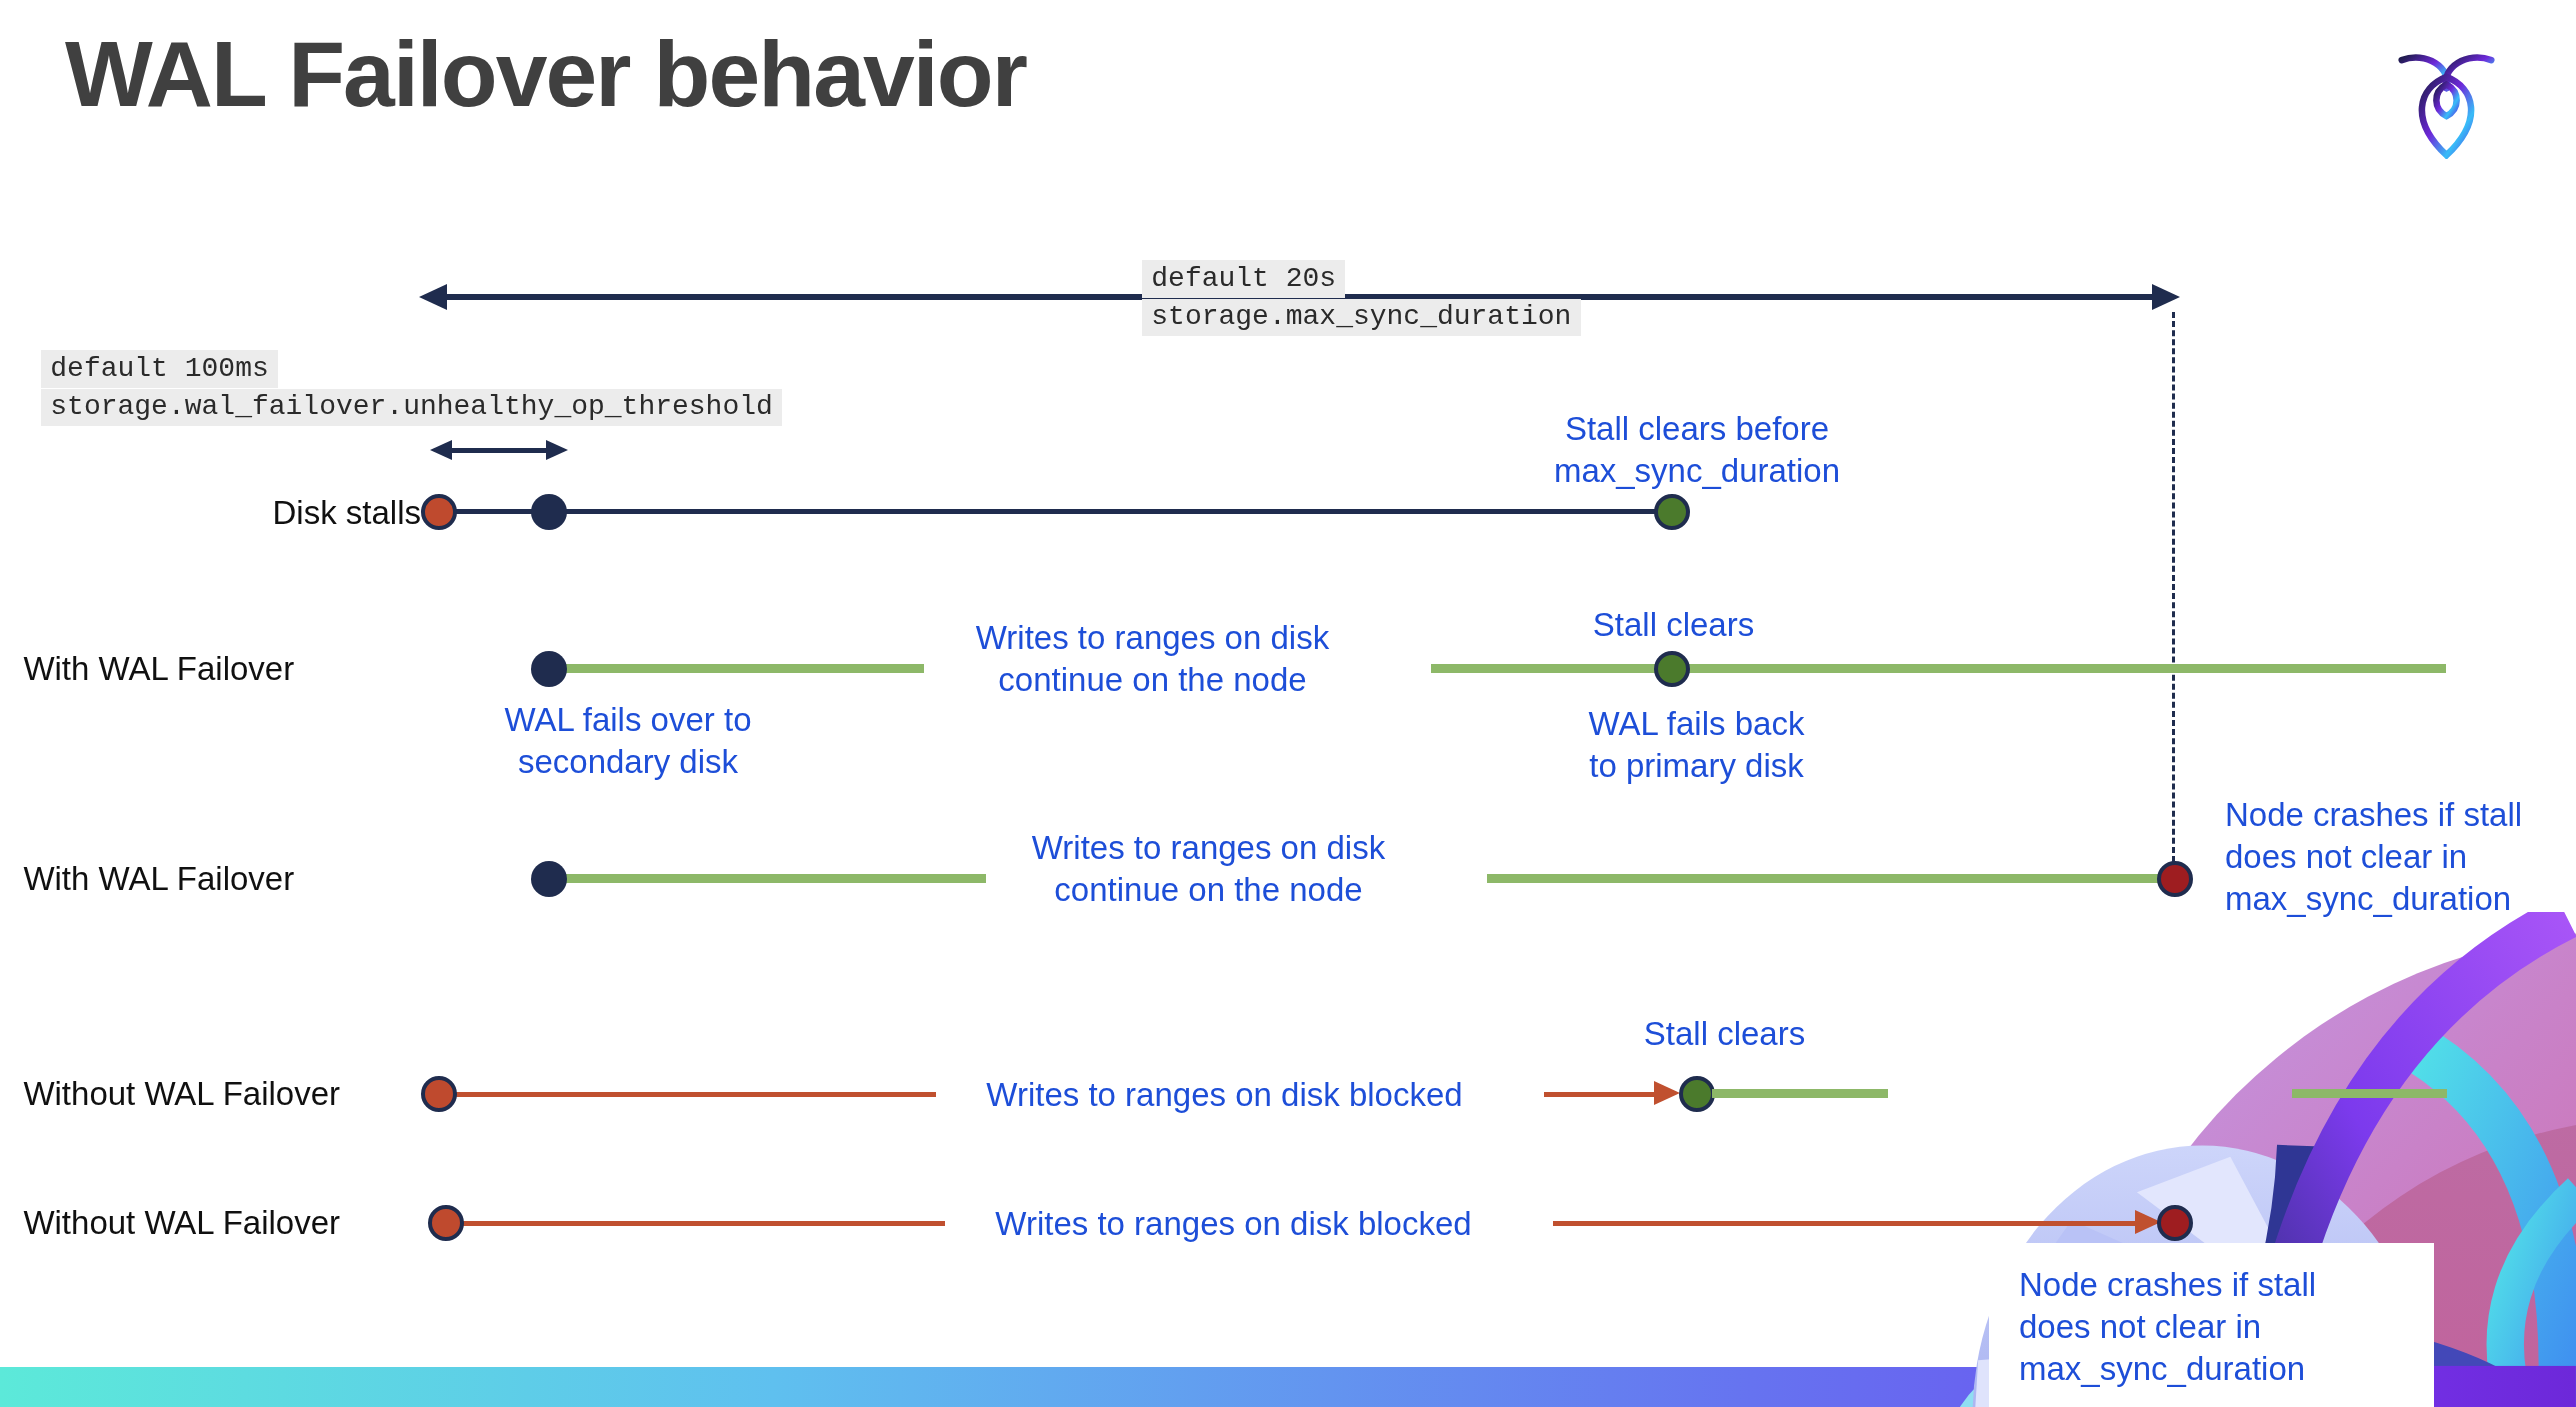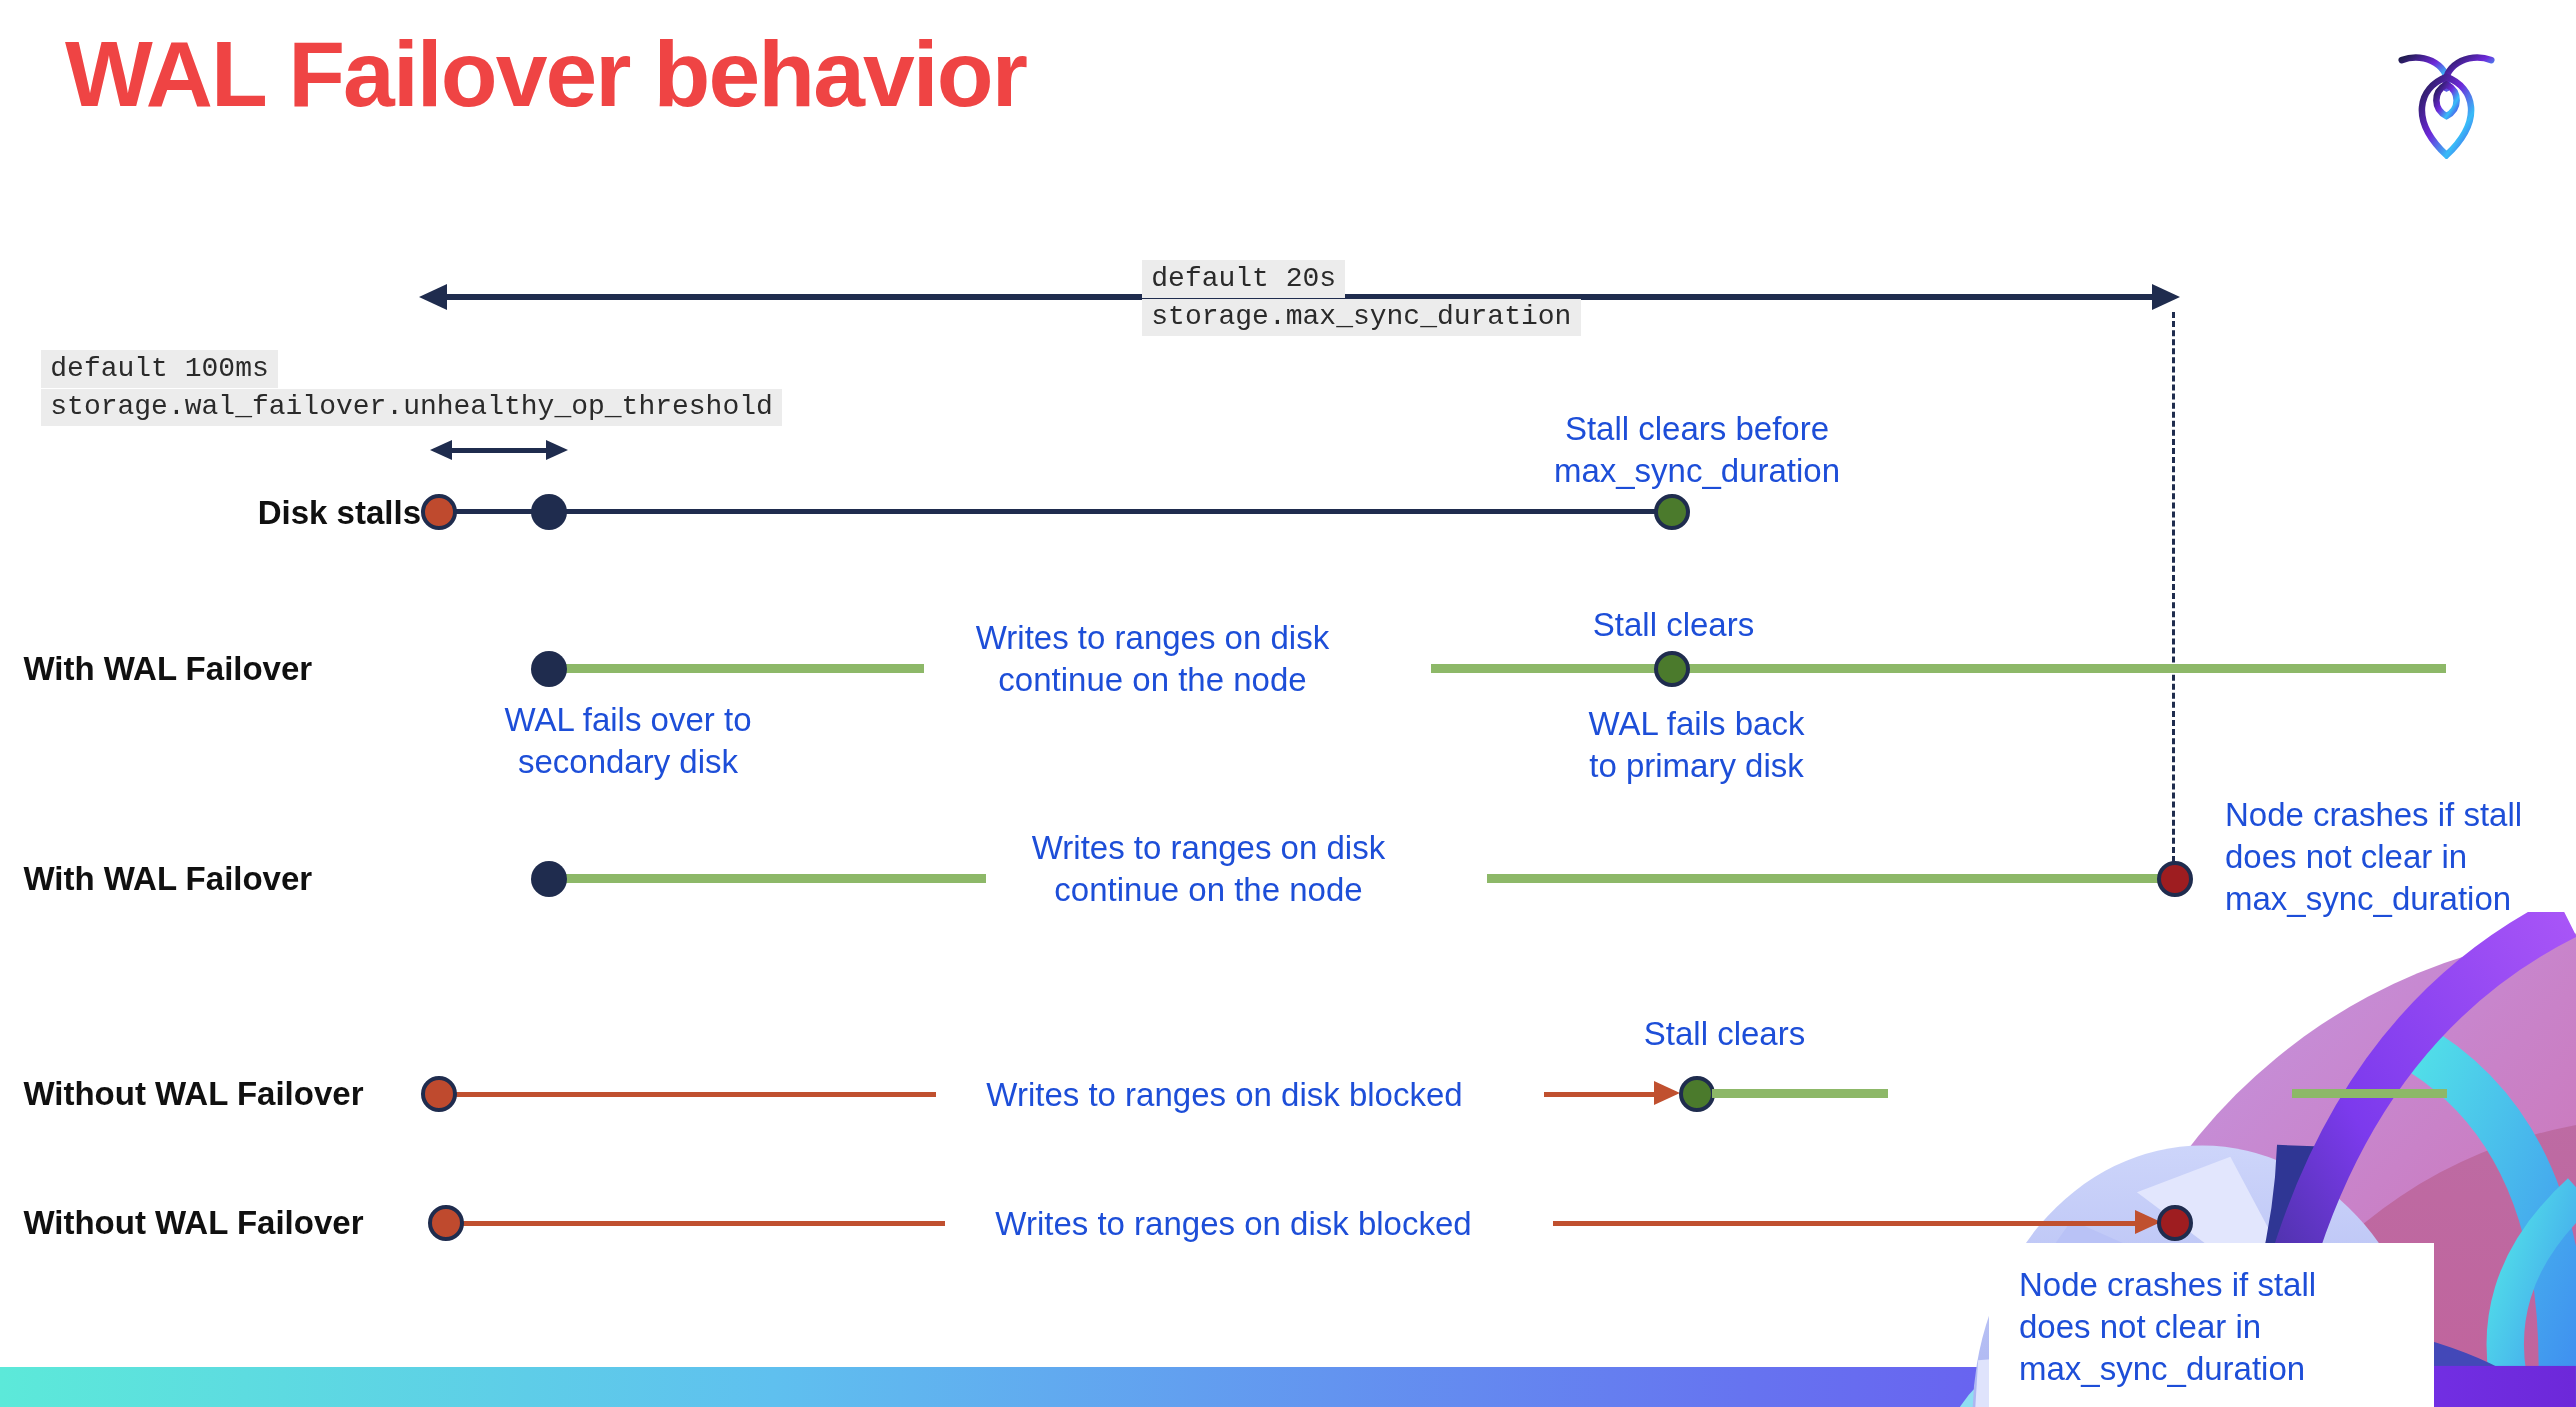--- a/index.html
+++ b/index.html
@@ -2,21 +2,21 @@
 <html style="font-size:15px"><head>
 <meta charset="utf-8">
 <style>
   html,body{margin:0;padding:0;background:#fff;}
   #slide{
     position:relative;width:2576px;height:1408px;overflow:hidden;background:#ffffff;
     font-family:"Liberation Sans", sans-serif;color:#111;
   }
   .abs{position:absolute;}
   
-  #title{left:65px;top:20.6px;font-size:93px;font-weight:bold;letter-spacing:-1.9px;color:#ef4444;}
+  #title{left:65px;top:20.6px;font-size:93px;font-weight:bold;letter-spacing:-1.9px;color:#404040;}
   
   .mono-label{font-family:"Liberation Mono", monospace;font-size:28px;line-height:32px;color:#2a2a2a;
     background:#ececec;padding:2.8px 9.3px;display:inline-block;white-space:nowrap;}
   .mono-stack{display:flex;flex-direction:column;align-items:flex-start;gap:1px;}
   
   .line-navy{height:4.7px;background:#1f2c4e;}
   .line-green{height:9.3px;background:#8db868;}
   .line-red{height:4.7px;background:#c0502f;}
   .dash-v{width:0;border-left:3.7px dashed #1f2c4e;}
   
@@ -28,21 +28,21 @@
   
   .ah{width:0;height:0;}
   .ah-left{border-top:13px solid transparent;border-bottom:13px solid transparent;border-right:28px solid #1f2c4e;}
   .ah-right{border-top:13px solid transparent;border-bottom:13px solid transparent;border-left:28px solid #1f2c4e;}
   .ah-left-sm{border-top:10.3px solid transparent;border-bottom:10.3px solid transparent;border-right:22.4px solid #1f2c4e;}
   .ah-right-sm{border-top:10.3px solid transparent;border-bottom:10.3px solid transparent;border-left:22.4px solid #1f2c4e;}
   .ah-right-red{border-top:12px solid transparent;border-bottom:12px solid transparent;border-left:26px solid #c0502f;}
   
   .note{font-size:33px;line-height:42px;color:#1d4ed8;white-space:pre-line;text-align:center;}
   .note-left{text-align:left;}
-  .row-label{font-size:33px;line-height:39px;color:#101010;white-space:nowrap;font-weight:bold;}
+  .row-label{font-size:33px;line-height:39px;color:#101010;white-space:nowrap;}
   
   .z1{z-index:1}.z2{z-index:2}.z3{z-index:3}.z4{z-index:4}
   
   #bottom-bar{left:0;top:1367px;width:2576px;height:41px;
     background:linear-gradient(90deg,#5ce9d9 0%,#5fc0ef 30%,#6673f0 68%,#6e3bf0 100%);}
   
   #crash-box{left:1989px;top:1243px;width:445px;height:165px;background:#ffffff;}
 </style>
 </head>
 <body>

